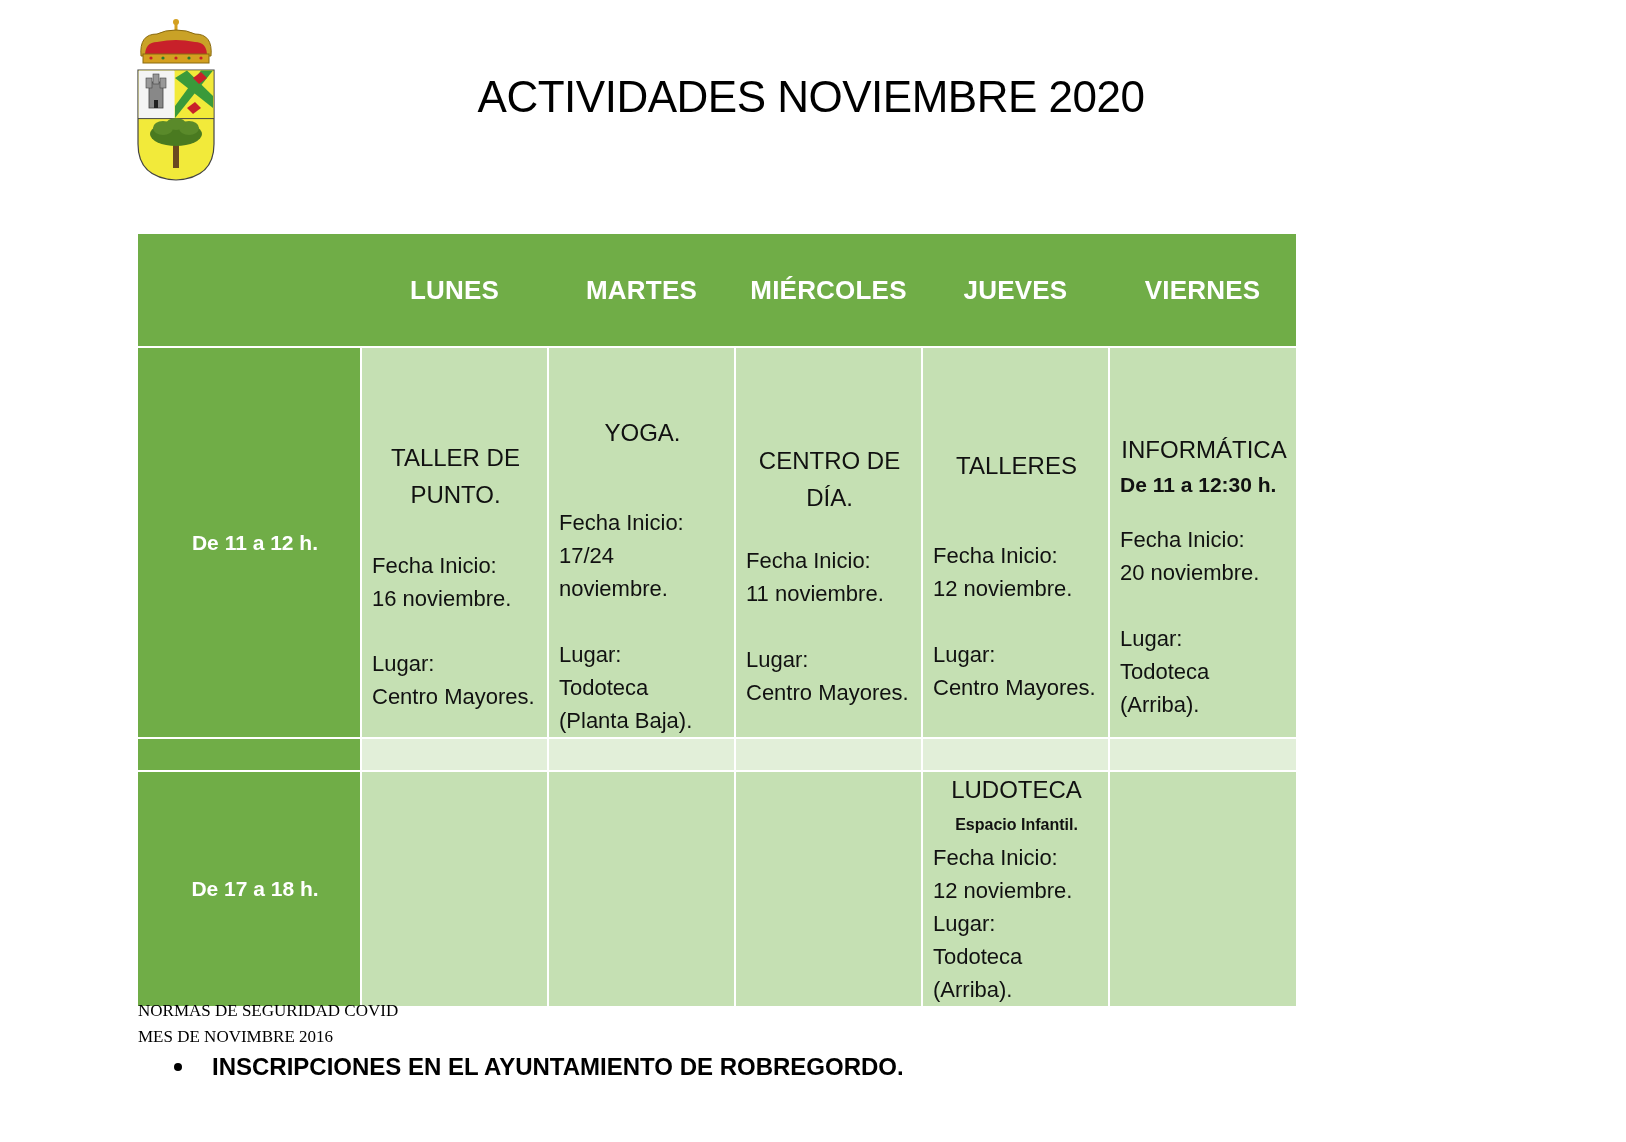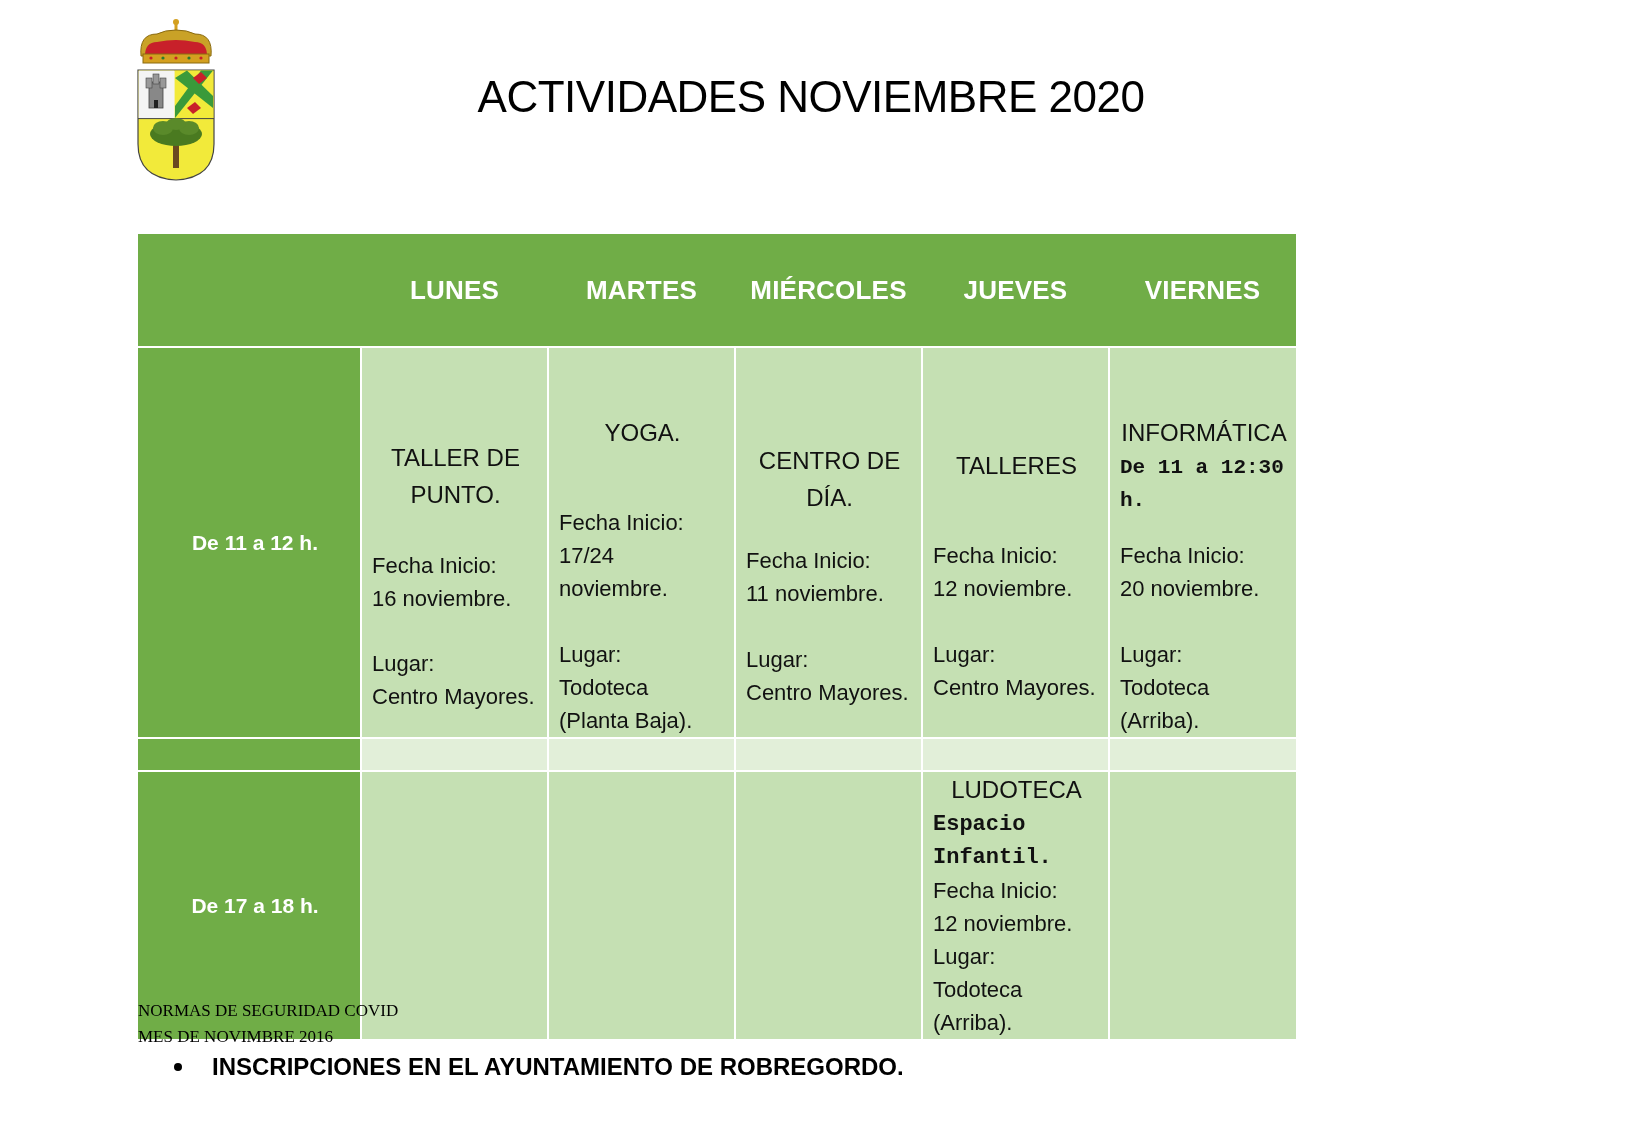--- a/index.html
+++ b/index.html
@@ -37,22 +37,22 @@
       padding: 0 8px 0 10px !important; line-height: 33px;
     }
     tr.r1 { height: 366px; }
     tr.spacer { height: 33px; }
     tr.spacer td.time { background: #70AD47; }
     tr.spacer td.cell { background: #E2EFD9; }
     tr.r2 { height: 202px; }
 
     .act-title { font-weight: normal; font-size: 24px; text-align: center; line-height: 37px; }
     .act-title.left { text-align: center; }
-    .act-sub { font-weight: bold; font-size: 21px; line-height: 33px; font-family: Liberation Mono, monospace; }
-    .act-sub.center { font-size: 22px; }
+    .act-sub { font-weight: bold; font-size: 21px; line-height: 33px; }
+    .act-sub.center { text-align: center; font-size: 16px; }
     .block { display: block; }
 
     .notes { position: absolute; left: 138px; top: 998px; font-size: 17px; line-height: 26px; font-family: Liberation Serif, serif; }
     .bullet-line {
       position: absolute; left: 174px; top: 1053px; font-size: 24px; font-weight: bold;
       display: flex; align-items: center;
     }
     .bullet-line .dot { width: 8px; height: 8px; border-radius: 50%; background: #000; margin-right: 30px; }
   </style>
 </head>

